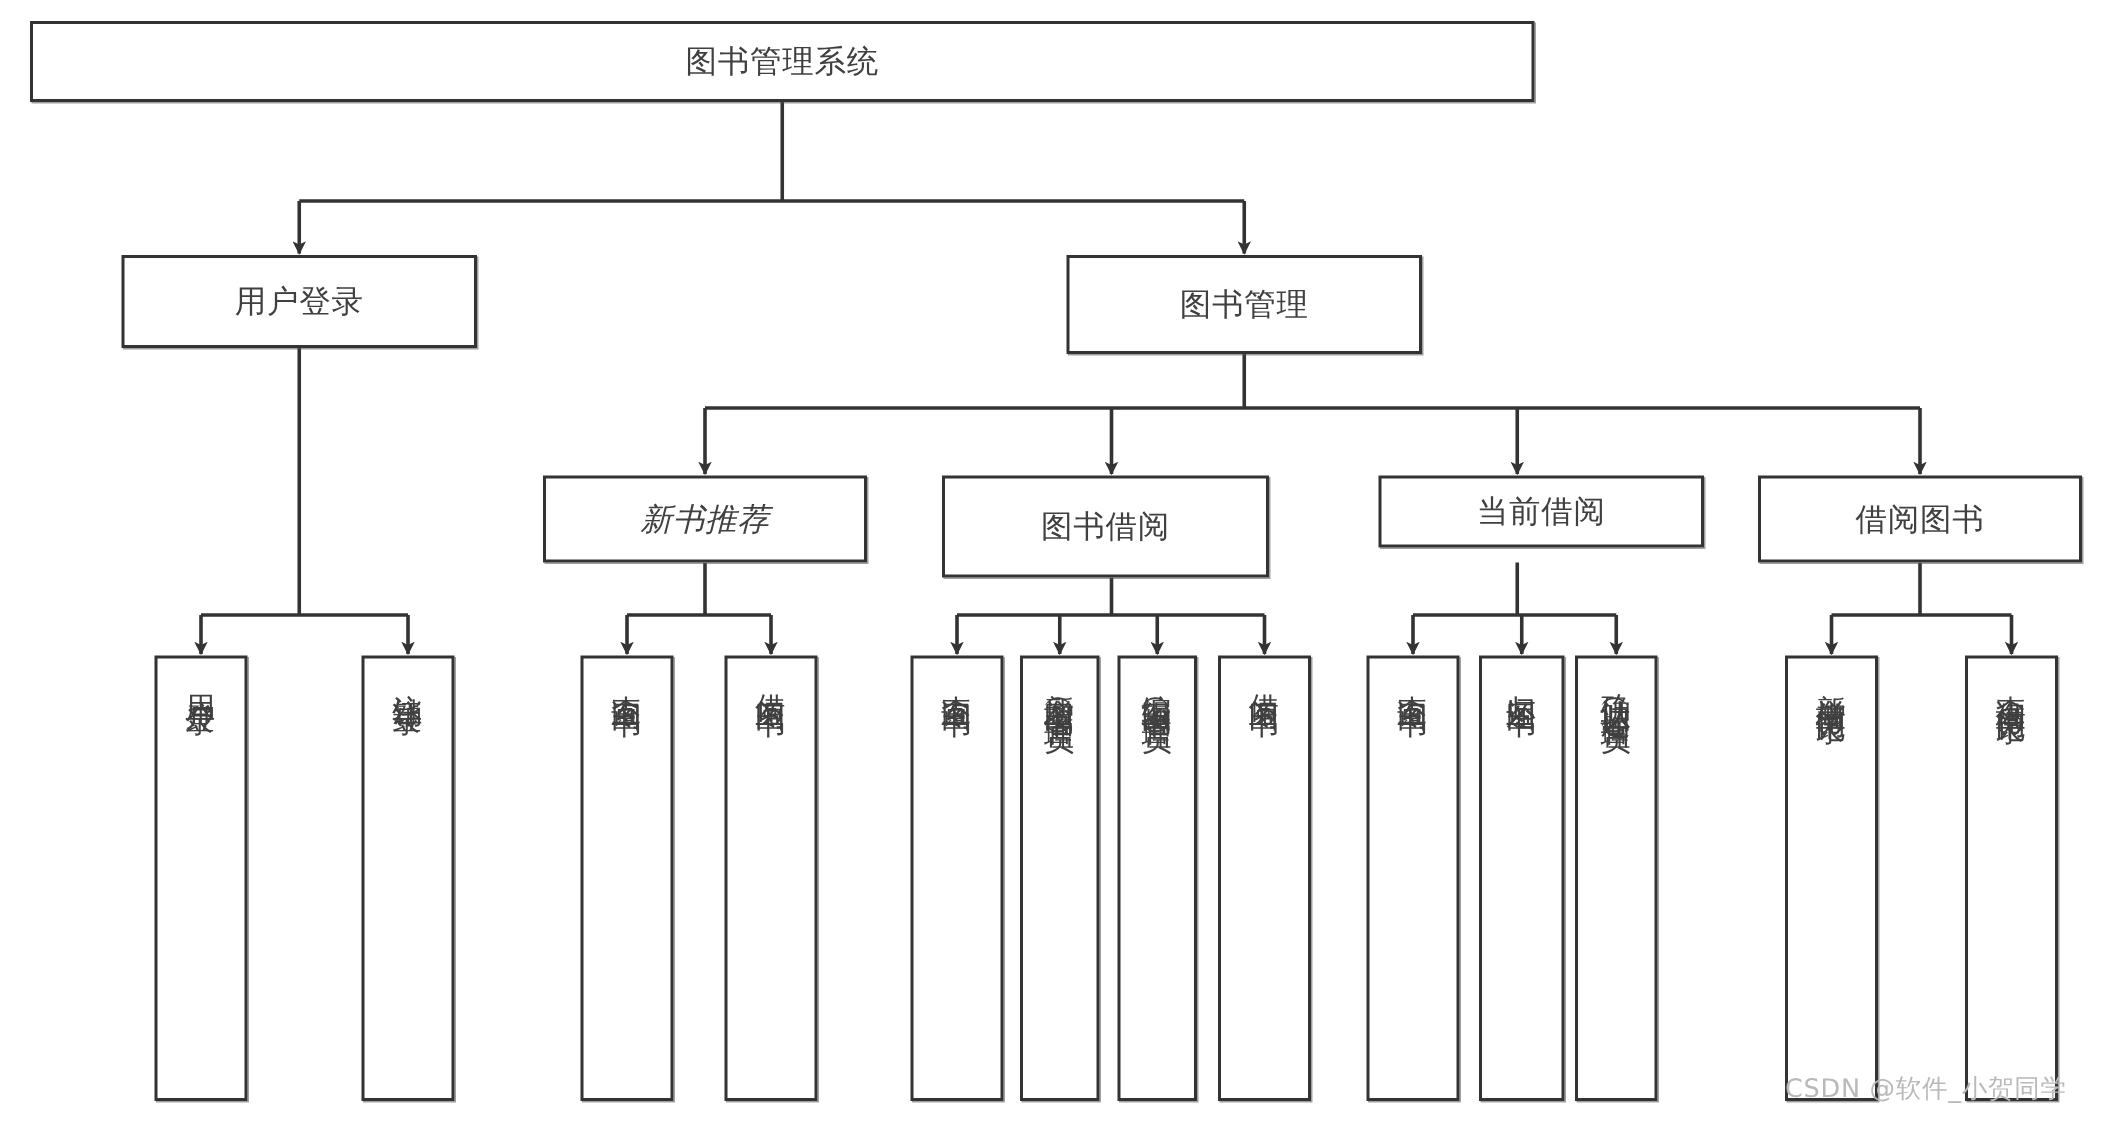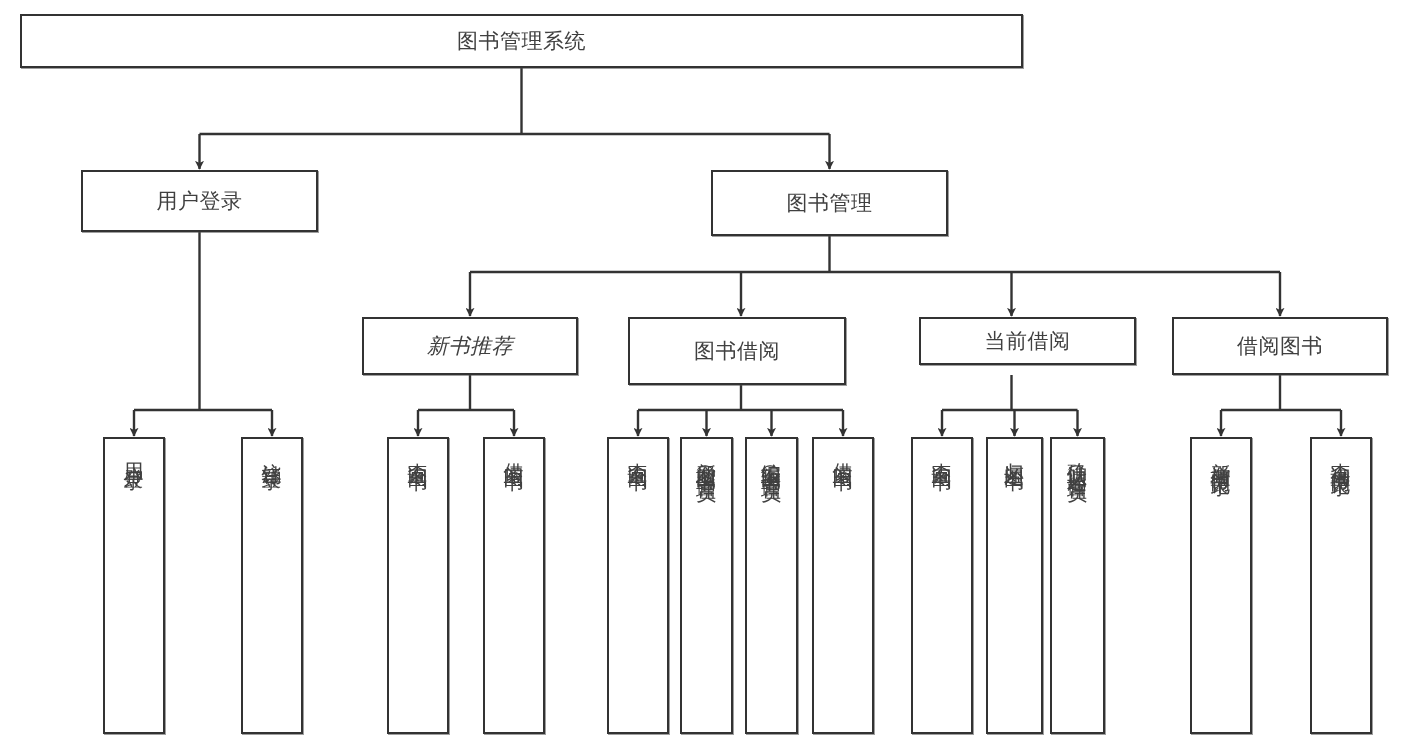--- a/index.html
+++ b/index.html
@@ -172,13 +172,14 @@
         <span class="node-label">确认归还（管理员）</span>
       </div>
       <div class="node-box leaf" style="left: 1190px; top: 437px; width: 62px; height: 297px;">
         <span class="node-label">新增借阅记录</span>
       </div>
       <div class="node-box leaf" style="left: 1310px; top: 437px; width: 62px; height: 297px;">
         <span class="node-label">查询借阅记录</span>
       </div>
     </div>
 
+  <div class="watermark">CSDN @软件_小贺同学</div>
 </div>
 
 </body></html>

